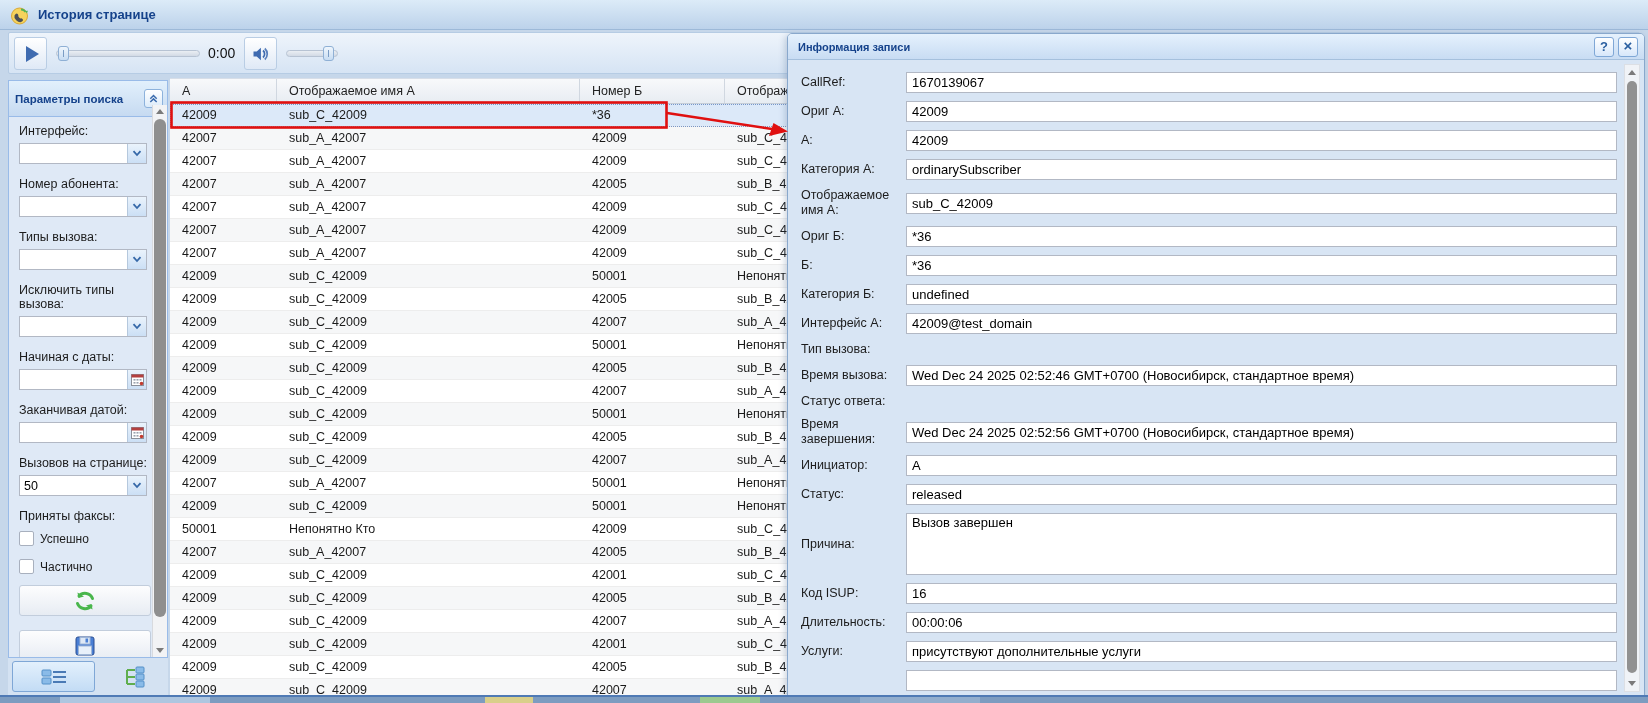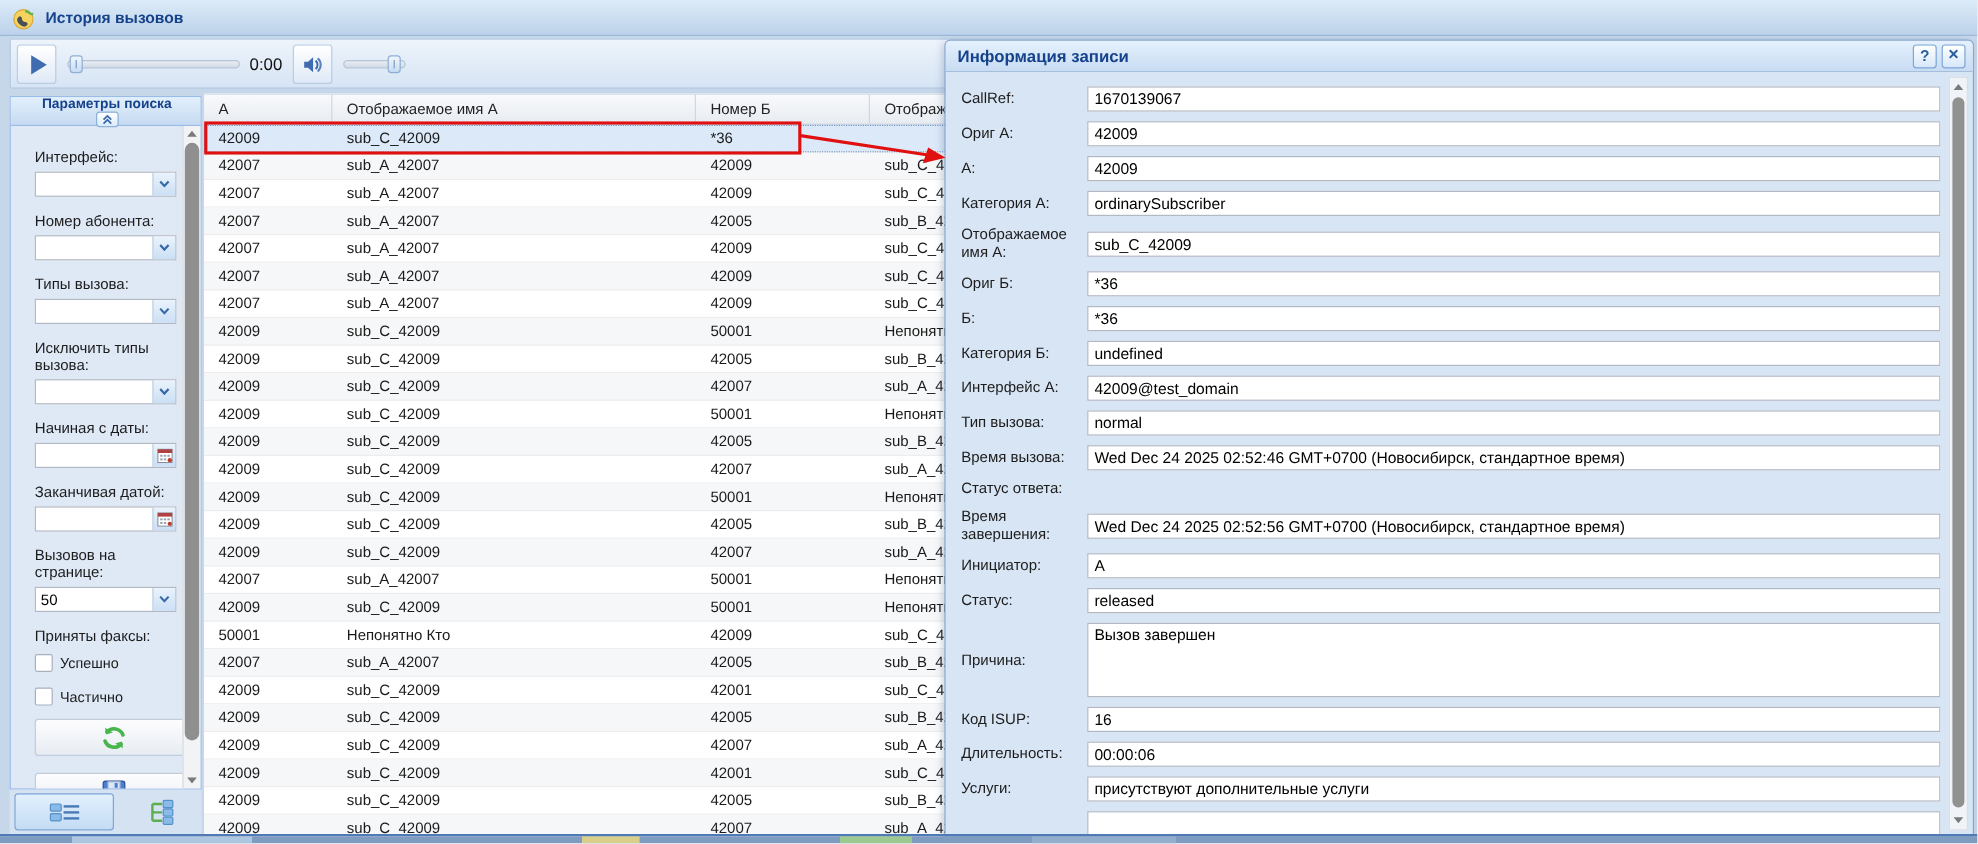--- a/index.html
+++ b/index.html
@@ -21,27 +21,27 @@
   .slider{position:absolute;top:14px;height:15px;}
   .rail{position:absolute;top:3px;left:0;right:0;height:7px;box-sizing:border-box;border-radius:4px;
         background:linear-gradient(#eaeef3,#d2dae5);border:1px solid #b7c3d3;}
   .sthumb{position:absolute;top:-1px;width:11px;height:15px;box-sizing:border-box;border-radius:3px;
         background:linear-gradient(#eff6fd,#c7dcf2);border:1px solid #8fb0d5;}
   .sthumb::after{content:"";position:absolute;left:4px;top:3px;bottom:3px;width:1px;background:#7a9cc4;}
   .time{position:absolute;left:199px;top:12px;font-size:14px;color:#111;}
   
   .sidebar{position:absolute;left:8px;top:80px;width:160px;height:578px;box-sizing:border-box;
            border:1px solid #99bbe8;background:#dfe9f6;}
-  .side-header{position:absolute;left:0;top:0;right:0;height:24px;box-sizing:border-box;
+  .side-header{position:absolute;left:0;top:0;right:0;height:36px;box-sizing:border-box;
                background:linear-gradient(#e2f0fc,#c6daf1);border-bottom:1px solid #99bbe8;
-               display:flex;align-items:center;padding:0 4px 0 6px;flex-direction:column;}
+               display:flex;align-items:center;padding:0 4px 0 6px;}
   .side-header .t{color:#15428b;font-weight:bold;font-size:11.5px;flex:1;}
   .collapse-btn{width:17px;height:17px;border:1px solid #8db2dc;border-radius:3px;cursor:pointer;
                 background:linear-gradient(#fff,#dcebfa);display:flex;align-items:center;justify-content:center;}
-  .side-body{position:absolute;left:0;top:24px;right:14px;bottom:0;overflow:hidden;padding:19px 6px 0 20px;box-sizing:border-box;}
+  .side-body{position:absolute;left:0;top:24px;right:14px;bottom:0;overflow:hidden;padding:19px 6px 0 10px;box-sizing:border-box;}
   .f-label{font-size:12.5px;color:#1c1c1c;margin-bottom:5px;}
   .combo{position:relative;height:21px;margin-bottom:13px;background:#fff;border:1px solid #b2b8c4;box-sizing:border-box;}
   .combo input{position:absolute;left:2px;top:1px;right:20px;bottom:1px;border:0;outline:none;
                font-family:inherit;font-size:12.5px;padding:0 2px;background:transparent;width:calc(100% - 22px);}
   .trigger{position:absolute;right:0;top:0;bottom:0;width:18px;border-left:1px solid #b5c8dd;cursor:pointer;
            background:linear-gradient(#eaf3fc,#cbdff5);display:flex;align-items:center;justify-content:center;}
   .cb-row{display:flex;align-items:center;margin-top:13px;}
   .cb{width:13px;height:13px;background:#fff;border:1px solid #a8b0be;border-radius:2px;margin-right:6px;cursor:pointer;}
   .cb-row span.lbl{font-size:12px;color:#1c1c1c;}
   .side-btn{width:132px;height:31px;border:1px solid #c2cddc;border-radius:3px;cursor:pointer;
@@ -70,21 +70,21 @@
   .cell{box-sizing:border-box;padding:0 4px 0 12px;font-size:12.5px;color:#1a1a1a;display:flex;align-items:center;
         white-space:nowrap;overflow:hidden;}
   .c0{width:107px;}.c1{width:303px;}.c2{width:145px;}.c3{flex:1;}
   
   .detail{position:absolute;left:787px;top:33px;width:858px;height:664px;box-sizing:border-box;
           border:1px solid #89a8cc;border-radius:5px 5px 0 0;background:#d8e5f4;
           box-shadow:-2px 2px 6px rgba(60,90,130,.25);}
   .detail-header{position:absolute;left:0;top:0;right:0;height:26px;box-sizing:border-box;border-radius:4px 4px 0 0;
                  background:linear-gradient(#e5f1fd,#c8dcf3);border-bottom:1px solid #a5c0dd;
                  display:flex;align-items:center;padding:0 6px 0 10px;}
-  .detail-header .t{color:#15428b;font-weight:bold;font-size:14px;flex:1;}
+  .detail-header .t{color:#15428b;font-weight:bold;font-size:11px;flex:1;}
   .hbtn{width:20px;height:20px;box-sizing:border-box;border:1px solid #7fa7d6;border-radius:3px;margin-left:4px;
         background:linear-gradient(#ffffff,#d7e7fa);color:#2a5fa0;font-weight:bold;font-size:13px;
         line-height:17px;text-align:center;cursor:pointer;}
   .detail-body{position:absolute;left:0;top:26px;right:27px;bottom:0;overflow:hidden;
                padding:12px 0 0 13px;box-sizing:border-box;}
   .d-row{display:flex;align-items:center;margin-bottom:8px;}
   .d-row.start{align-items:center;}
   .d-label{width:96px;margin-right:9px;font-size:12.5px;color:#1c1c1c;line-height:15px;flex:none;}
   .d-row input,.d-row textarea{flex:1;height:21px;box-sizing:border-box;border:1px solid #b2b8c4;background:#fff;
                font-family:inherit;font-size:13px;color:#000;padding:1px 5px;outline:none;resize:none;}
@@ -111,21 +111,21 @@
 
   <div class="titlebar">
     <span style="display:flex;">
       <svg width="20" height="20" viewBox="0 0 20 20">
         <circle cx="9.5" cy="11" r="8" fill="#f6d35c" stroke="#d8a93a"></circle>
         <path d="M4.5 10.5 q1.8 -3 3.2 -1.4 l0.6 1 q-0.4 1.2 0.8 2.4 q1.2 1.2 2.4 0.8 l1 0.6 q1.6 1.4 -1.4 3.2 q-2.4 0.6 -4.9 -1.9 q-2.5 -2.5 -1.7 -4.7z" fill="#4a4f57"></path>
         <path d="M11 4.5 a5 5 0 0 1 4.5 2.5" stroke="#56b356" stroke-width="1.8" fill="none"></path>
         <path d="M16.8 8.5 l-1.6 -2.4 2.8 -0.4z" fill="#56b356"></path>
       </svg>
     </span>
-    <span class="title">История вызовов</span>
+    <span class="title">История странице</span>
   </div>
 
   <div class="toolbar">
     <button class="tbtn" id="play" style="left:5px;">
       <span class="play-tri"></span>
     </button>
     <div class="slider" id="seek" style="left:47px;width:144px;">
       <div class="rail"></div>
       <div class="sthumb" style="left:2px;"></div>
     </div>
@@ -505,21 +505,20 @@
         <div class="d-row">
           <div class="d-label">Категория Б:</div>
           <input value="undefined" style="">
         </div>
         <div class="d-row">
           <div class="d-label">Интерфейс А:</div>
           <input value="42009@test_domain" style="">
         </div>
         <div class="d-row">
           <div class="d-label">Тип вызова:</div>
-          <input value="normal" style="">
         </div>
         <div class="d-row">
           <div class="d-label">Время вызова:</div>
           <input value="Wed Dec 24 2025 02:52:46 GMT+0700 (Новосибирск, стандартное время)" style="">
         </div>
         <div class="d-row">
           <div class="d-label">Статус ответа:</div>
         </div>
         <div class="d-row">
           <div class="d-label">Время завершения:</div>

